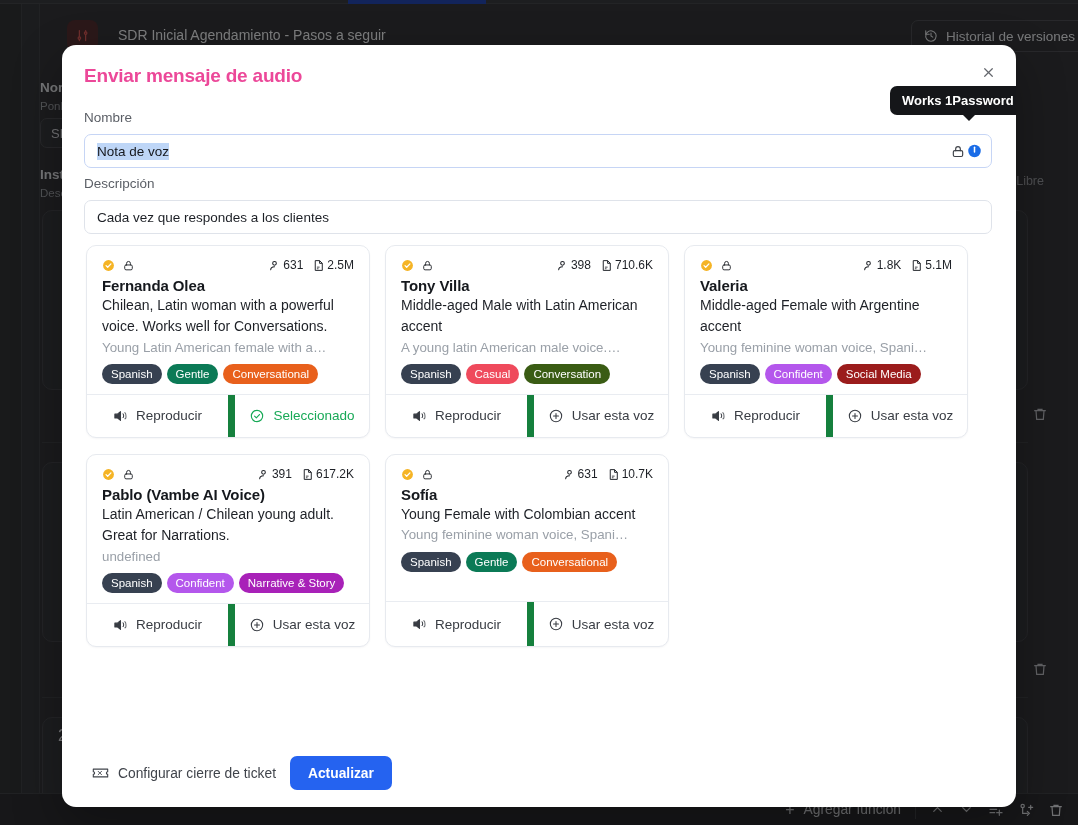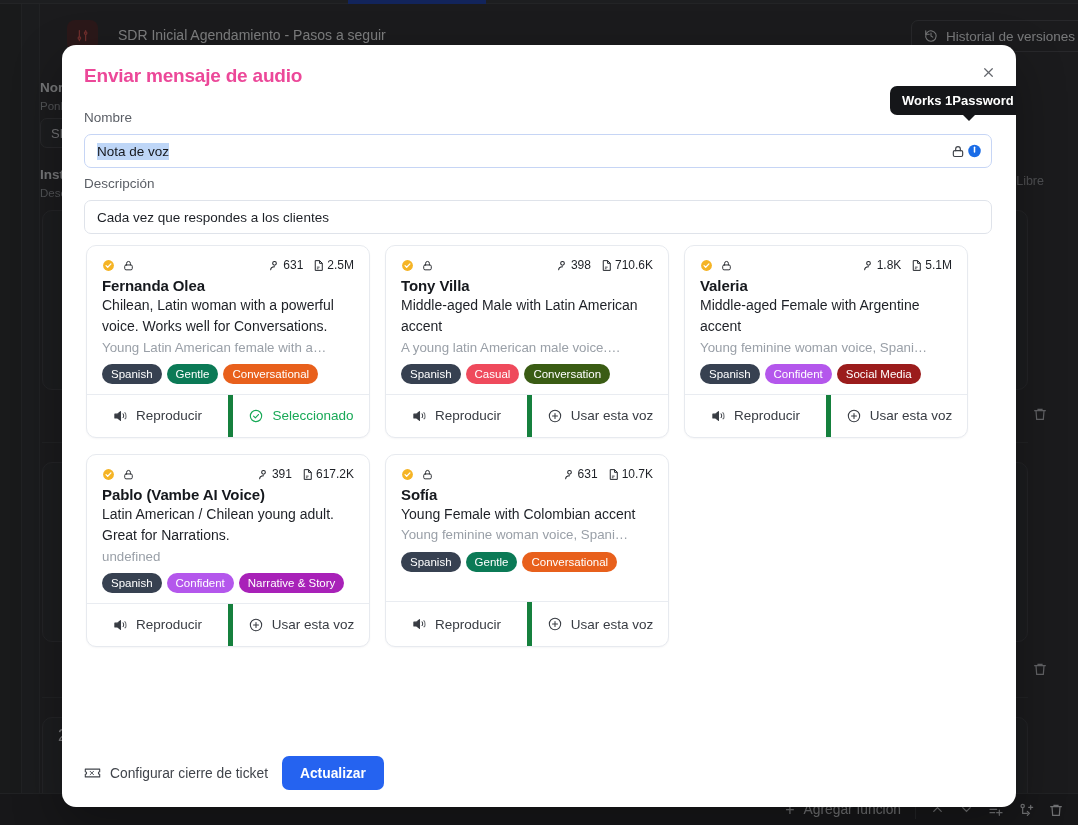--- a/index.html
+++ b/index.html
@@ -160,26 +160,26 @@
     font-size:11.5px; color:#fff; border-radius:11px;
     padding:2.5px 9px; line-height:1.25; white-space:nowrap;
   }
   .vc-foot {
     display:flex; border-top:1px solid #e9ecf1; height:45px;
   }
   .vc-btn {
     flex:1 1 50%; display:flex; align-items:center; justify-content:center;
     gap:8px; font-size:13.5px; color:#383c43; cursor:pointer;
   }
-  .vc-btn + .vc-btn { border-left:5px solid #15803d; }
+  .vc-btn + .vc-btn { border-left:7px solid #15803d; }
   .vc-btn.selected { color:#18a957; }
 
   
   .modal-foot {
-    position:absolute; left:0; right:0; bottom:0; height:68px;
+    position:absolute; left:8px; right:0; bottom:0; height:68px;
     display:flex; align-items:center; padding-left:22px; gap:14px;
   }
   .foot-link {
     display:flex; align-items:center; gap:9px;
     font-size:13.8px; color:#40444b; cursor:pointer;
   }
   .primary-btn {
     background:#2563f0; color:#fff; font-size:13.8px; font-weight:600;
     border:none; border-radius:7px; padding:0 18px; height:34px;
     cursor:pointer; font-family:"Liberation Sans", sans-serif;

